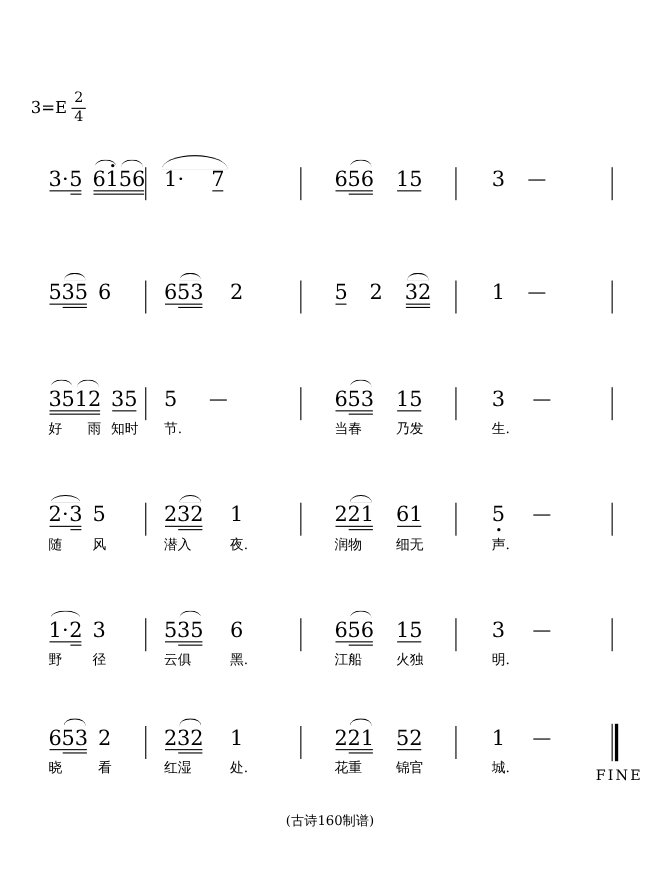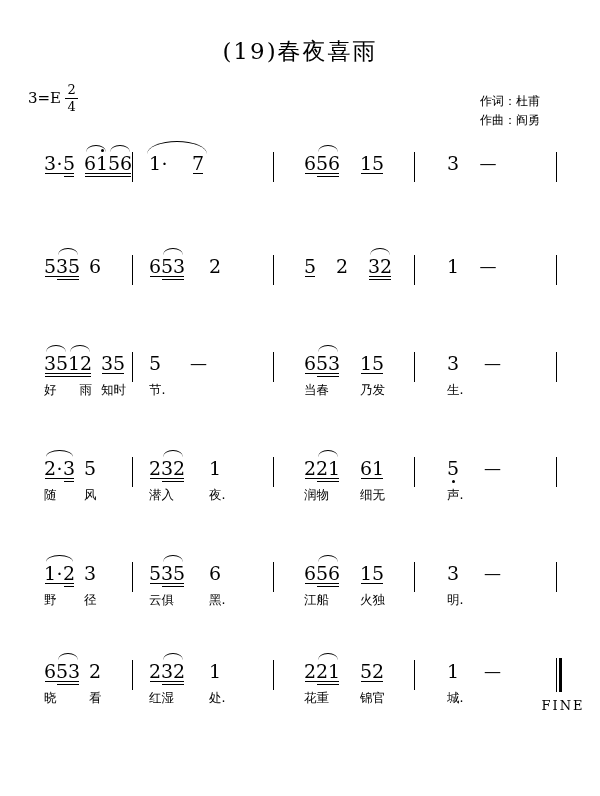--- a/index.html
+++ b/index.html
@@ -40,35 +40,30 @@
   .lyric.spread{display:flex;justify-content:space-between;}
   .finalbar{position:relative;display:flex;gap:2px;margin-top:10px;flex:none;}
   .finalbar .thin{width:1px;height:34px;background:#000;}
   .finalbar .thick{width:3px;height:34px;background:#000;}
   .fine{position:absolute;top:40px;left:-20px;width:54px;text-align:center;font-size:13px;letter-spacing:2px;}
 </style>
 </head>
 <body>
 
 <div class="sheet">
-  <div class="title">(19)春夜喜雨</div>
 
   <div class="keysig">
     <span class="tonality">3=E</span>
     <span class="frac">
       <span>2</span>
       <span class="fracbar"></span>
       <span>4</span>
     </span>
   </div>
 
-  <div class="credits">
-    <div>作词：杜甫</div>
-    <div>作曲：阎勇</div>
-  </div>
 
   <div id="score">
       <div class="sline" style="top: 140px;">
         <div class="measure col0">
           <div class="group">
             <div class="tokens" style="width: 31px;">
               <span class="tok" style="width: 12px;">3</span>
               <span class="tok" style="width: 7px;">·</span>
               <span class="tok" style="width: 12px;">5</span>
               <div class="beam" style="left: 1px; width: 29px; top: 21px;"></div>
@@ -527,13 +522,14 @@
           </div>
         </div>
         <div class="finalbar">
           <div class="thin"></div>
           <div class="thick"></div>
           <div class="fine">FINE</div>
         </div>
       </div>
     </div>
 
+  <div class="footer">(古诗160制谱)</div>
 </div>
 
 </body></html>

